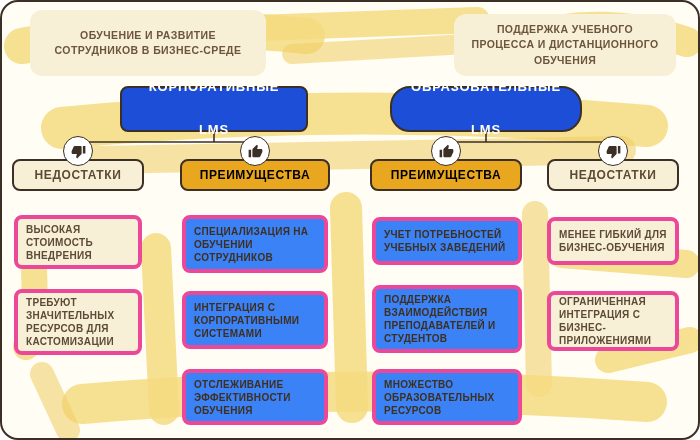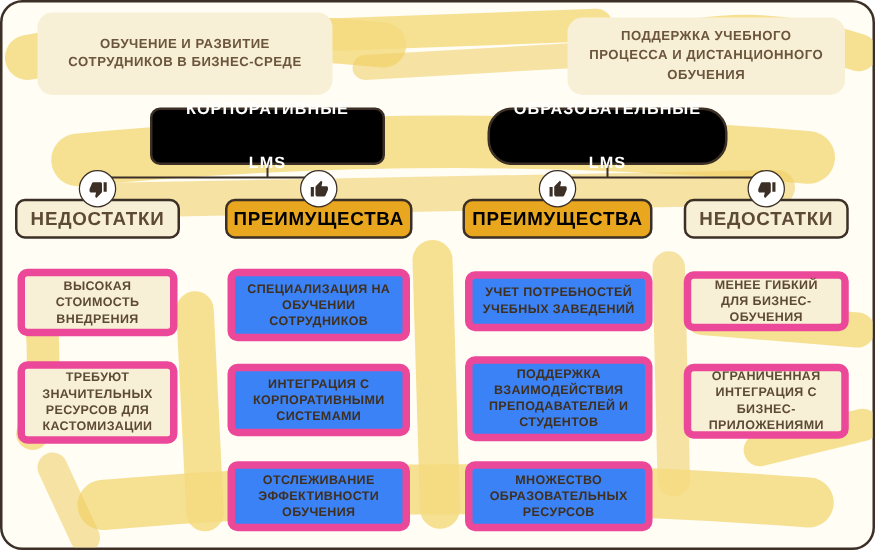--- a/index.html
+++ b/index.html
@@ -26,21 +26,21 @@
     font-size:10.5px;
     line-height:1.45;
     letter-spacing:.4px;
     text-align:center;
     display:flex;align-items:center;justify-content:flex-end;
     padding:6px 14px;
     z-index:2;
   }
   .group-header{
     position:absolute;
-    background:#000000;
+    background:#1d4ed8;
     border:2px solid #3b2f26;
     border-radius:8px;
     color:#ffffff;
     font-size:13px;
     line-height:1.45;
     letter-spacing:.8px;
     text-align:right;
     display:flex;flex-direction:column;align-items:center;justify-content:center;
     z-index:2;
     gap:24px;
@@ -52,37 +52,37 @@
     border:1.5px solid #3b2f26;
     border-radius:50%;
     display:flex;align-items:center;justify-content:center;
     z-index:4;
   }
   .col-header{
     position:absolute;
     height:32px;
     border:2px solid #3b2f26;
     border-radius:8px;
-    font-size:15px;
+    font-size:12px;
     letter-spacing:.6px;
     display:flex;align-items:center;justify-content:center;
     text-align:center;
     z-index:3;
   }
   .col-header.cons{background:#f8f0d6;color:#5d4a36;}
   .col-header.pros{background:#e9a61f;color:#000000;}
   .box{
     position:absolute;
-    border:6px solid #ec4899;
+    border:4px solid #ec4899;
     border-radius:8px;
     font-size:10px;
     line-height:1.3;
     letter-spacing:.3px;
     display:flex;align-items:center;justify-content:center;
-    text-align:center;
+    text-align:left;
     padding:4px 8px;
     z-index:3;
   }
   .box.cons{background:#f8f0d6;color:#5d4a36;}
   .box.pros{background:#3b82f6;color:#3f2f1f;}
 </style>
 </head>
 <body>
 
 <div class="canvas">

